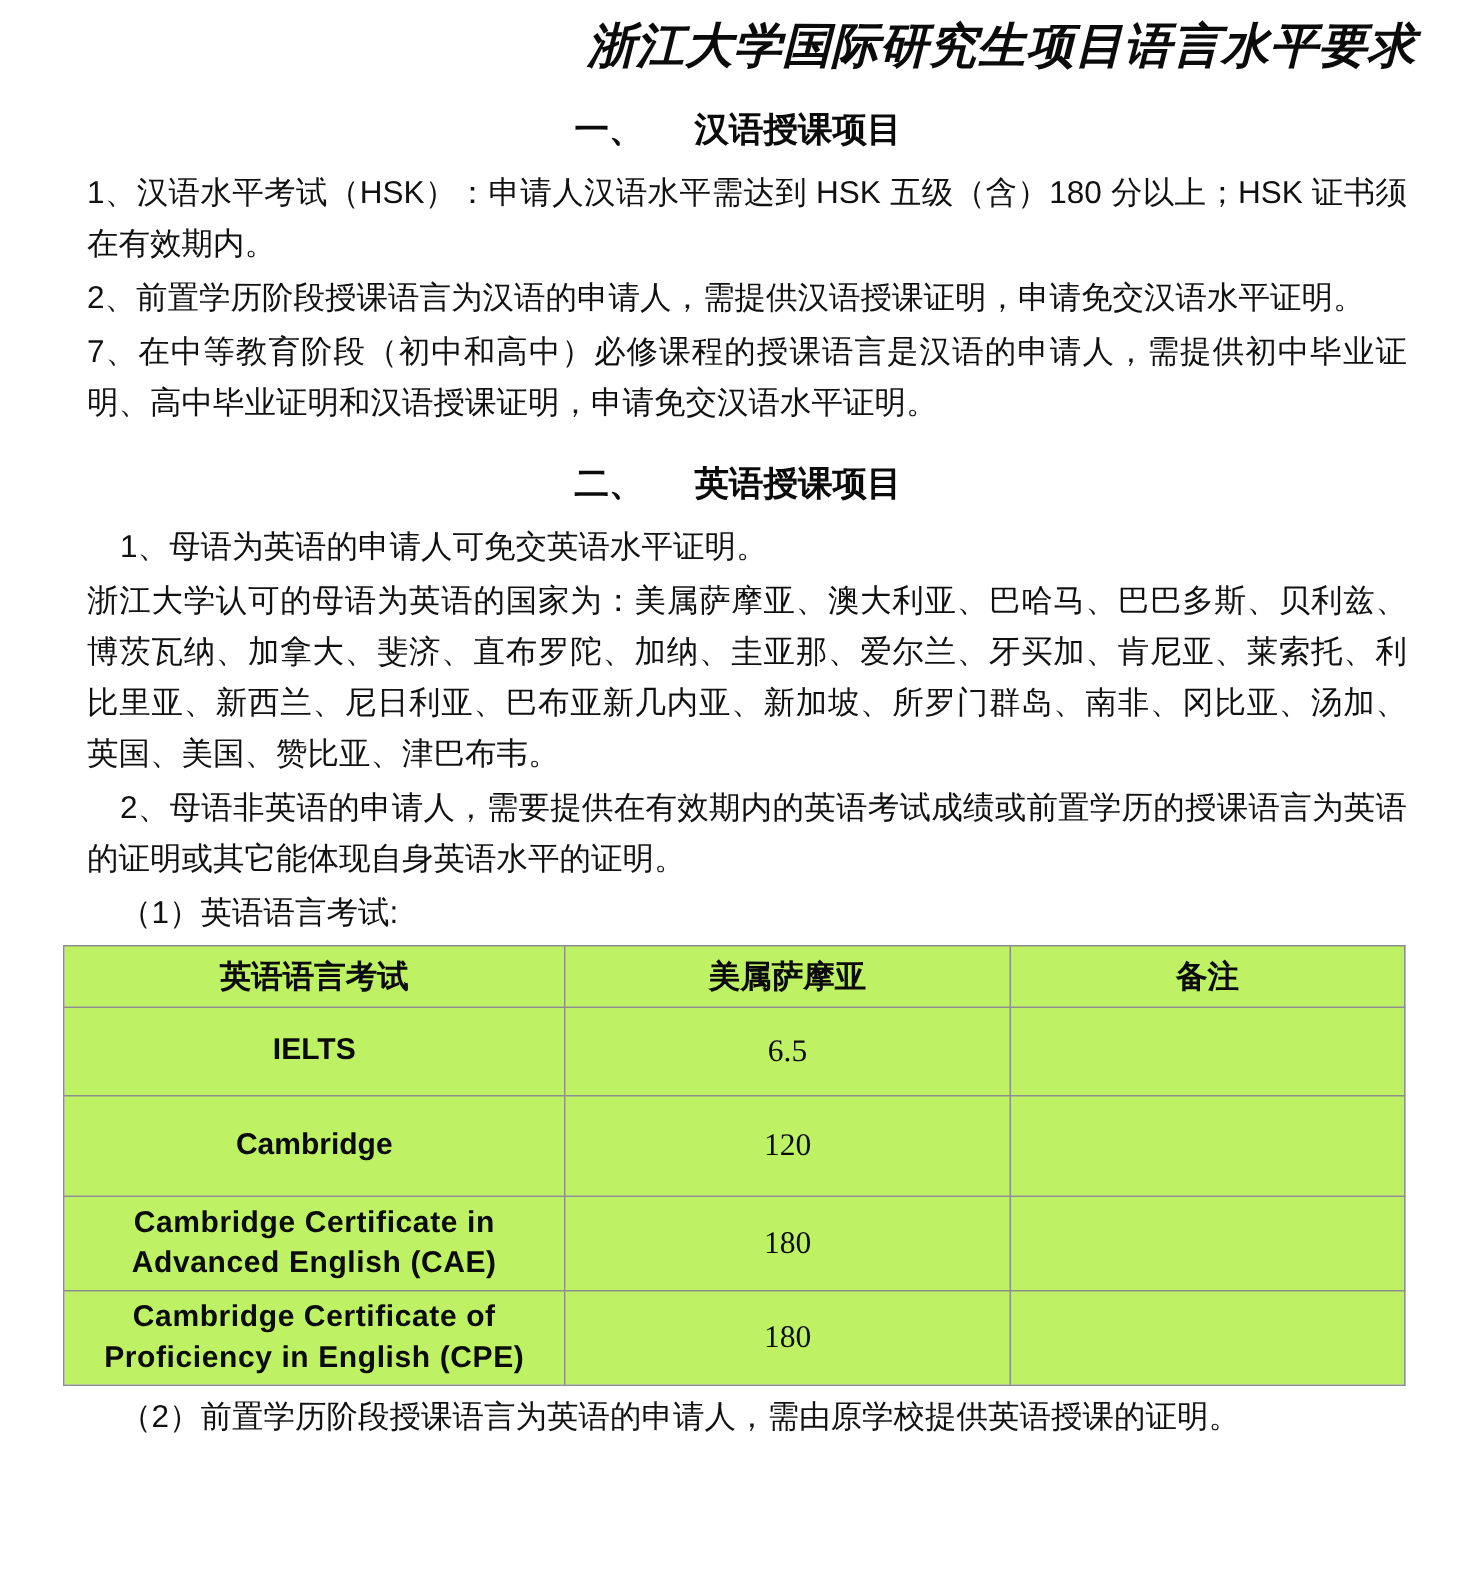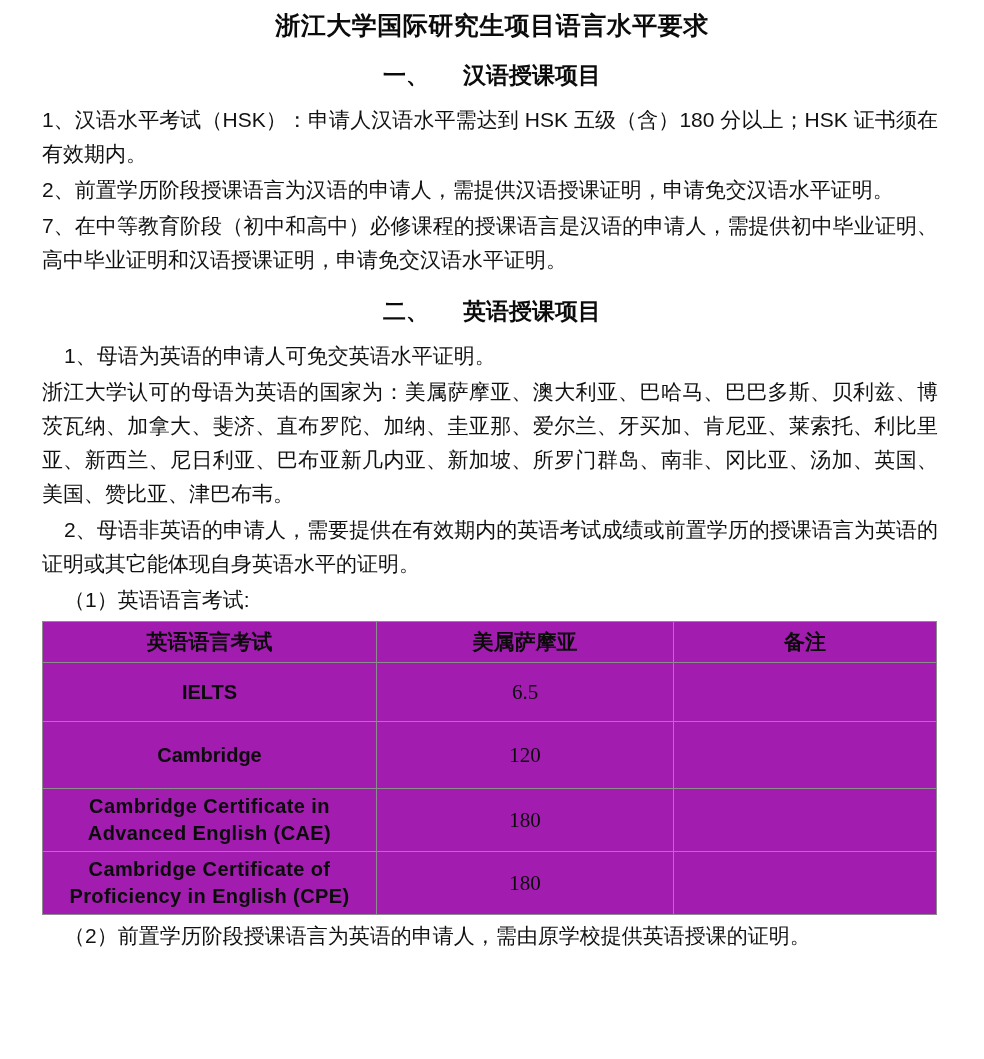--- a/index.html
+++ b/index.html
@@ -20,55 +20,56 @@
   .page {
     position: relative;
     width: 984px;
     height: 1059px;
     padding: 0;
     box-sizing: border-box;
   }
 
   
   .doc-title {
-    text-align: center;
-    font-size: 25px;
+    text-align: right;
+    font-size: 32px;
     font-weight: 700;
     letter-spacing: 0.5px;
     line-height: 1.25;
     margin: 10px 0 0 0;
     padding: 0 40px;
     font-family: "Liberation Sans", "DejaVu Sans", sans-serif;
+    font-style: italic;
   }
 
   
   .section-heading {
     text-align: center;
     font-size: 23px;
     font-weight: 700;
     line-height: 1.3;
     margin: 22px 0 10px 0;
-    font-family: Liberation Mono, monospace;
+    font-family: Liberation Sans, sans-serif;
   }
   .section-heading .sec-num {
     display: inline-block;
   }
   .section-heading .sec-gap {
     display: inline-block;
     width: 34px;
   }
 
   
   .body-wrap {
     padding: 0 46px 0 42px;
   }
   p.para {
     font-size: 21px;
     line-height: 1.62;
-    margin: 0 0 2px 0;
+    margin: 0 0 2px 16px;
     text-align: justify;
     text-justify: inter-character;
     font-family: "Liberation Sans", "DejaVu Sans", sans-serif;
     color: #111;
   }
   p.para.indent1 {
     text-indent: 22px;
   }
 
   
@@ -83,21 +84,21 @@
   }
   table.exam-table col.c1 { width: 334px; }
   table.exam-table col.c2 { width: 297px; }
   table.exam-table col.c3 { width: 263px; }
 
   table.exam-table td,
   table.exam-table th {
     border: 1px solid #8d8d8d;
     padding: 0;
     vertical-align: middle;
-    background: #a21caf;
+    background: #bef264;
   }
   table.exam-table thead th {
     height: 40px;
     font-size: 21px;
     font-weight: 700;
     text-align: center;
   }
   table.exam-table tbody td {
     text-align: center;
   }

